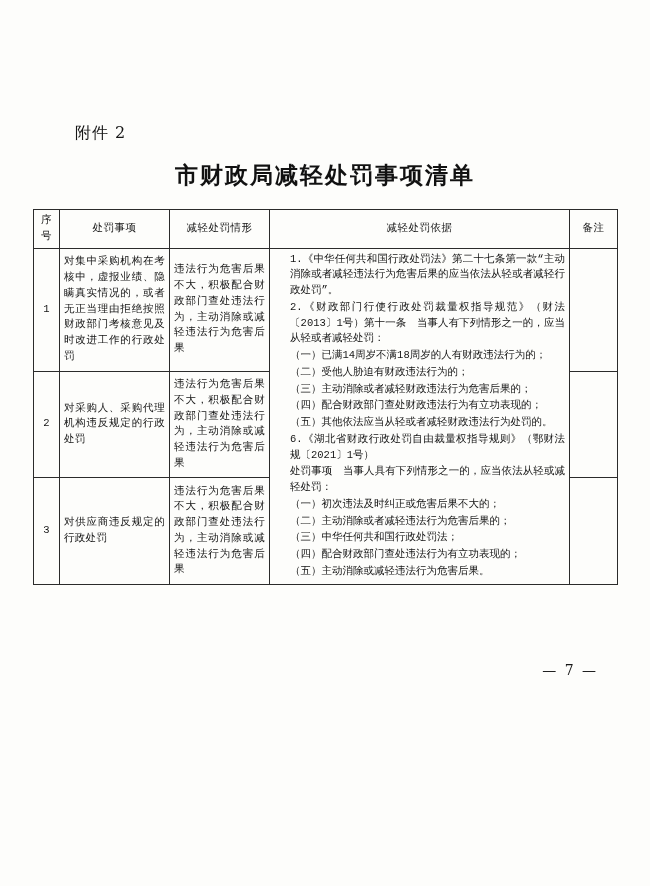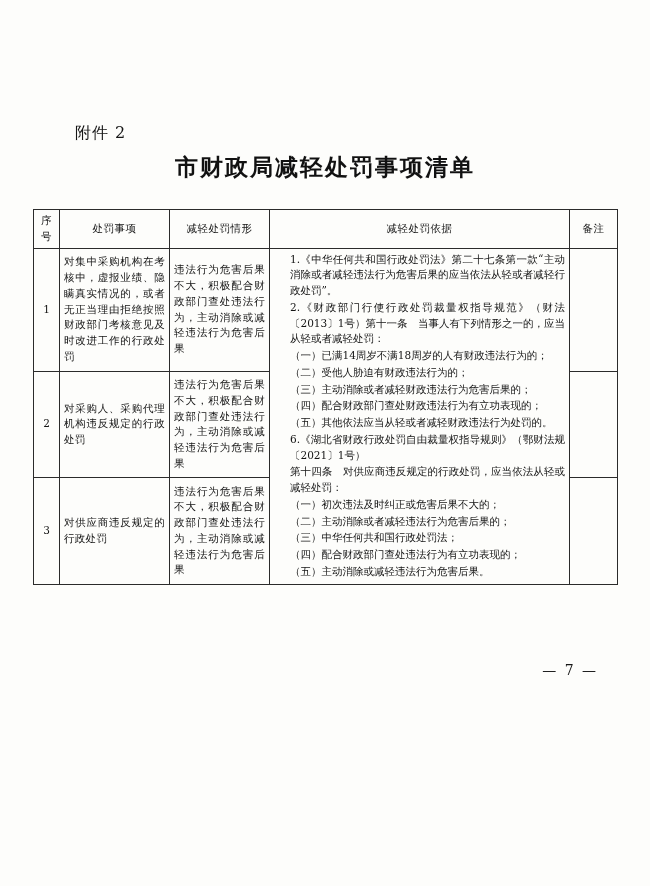--- a/index.html
+++ b/index.html
@@ -28,36 +28,37 @@
     top: 123px;
     font-size: 16px;
     letter-spacing: 1px;
     font-family: "DejaVu Serif", "Liberation Serif", serif;
     color: #161616;
   }
   .doc-title {
     position: absolute;
     left: 0;
     right: 0;
-    top: 152px;
+    top: 160px;
     text-align: center;
     font-size: 23px;
     font-weight: bold;
     letter-spacing: 2px;
     color: #111;
     font-family: "DejaVu Serif", "Liberation Serif", serif;
   }
   table.list-table {
     position: absolute;
     left: 33px;
     top: 209px;
     width: 584px;
     border-collapse: collapse;
     table-layout: fixed;
     background: transparent;
+    font-family: Liberation Mono, monospace;
   }
   table.list-table td, table.list-table th {
     border: 1px solid #2b2b2b;
     vertical-align: middle;
     padding: 3px 4px;
     font-weight: normal;
     font-size: 10.5px;
     line-height: 1.5;
     color: #141414;
   }
@@ -151,21 +152,21 @@
         <td class="situation">违法行为危害后果不大，积极配合财政部门查处违法行为，主动消除或减轻违法行为危害后果</td>
         <td class="basis" rowspan="3">
           <p>1.《中华任何共和国行政处罚法》第二十七条第一款“主动消除或者减轻违法行为危害后果的应当依法从轻或者减轻行政处罚”。</p>
           <p>2.《财政部门行使行政处罚裁量权指导规范》（财法〔2013〕1号）第十一条　当事人有下列情形之一的，应当从轻或者减轻处罚：</p>
           <p class="indent">（一）已满14周岁不满18周岁的人有财政违法行为的；</p>
           <p class="indent">（二）受他人胁迫有财政违法行为的；</p>
           <p class="indent">（三）主动消除或者减轻财政违法行为危害后果的；</p>
           <p class="indent">（四）配合财政部门查处财政违法行为有立功表现的；</p>
           <p class="indent">（五）其他依法应当从轻或者减轻财政违法行为处罚的。</p>
           <p>6.《湖北省财政行政处罚自由裁量权指导规则》（鄂财法规〔2021〕1号）</p>
-          <p>第十四条　对供应商违反规定的行政处罚，应当依法从轻或减轻处罚：</p>
+          <p>处罚事项　当事人具有下列情形之一的，应当依法从轻或减轻处罚：</p>
           <p class="indent">（一）初次违法及时纠正或危害后果不大的；</p>
           <p class="indent">（二）主动消除或者减轻违法行为危害后果的；</p>
           <p class="indent">（三）中华任何共和国行政处罚法；</p>
           <p class="indent">（四）配合财政部门查处违法行为有立功表现的；</p>
           <p class="indent">（五）主动消除或减轻违法行为危害后果。</p>
         </td>
         <td class="remark"></td>
       </tr>
       <tr>
         <td class="seq">2</td>

